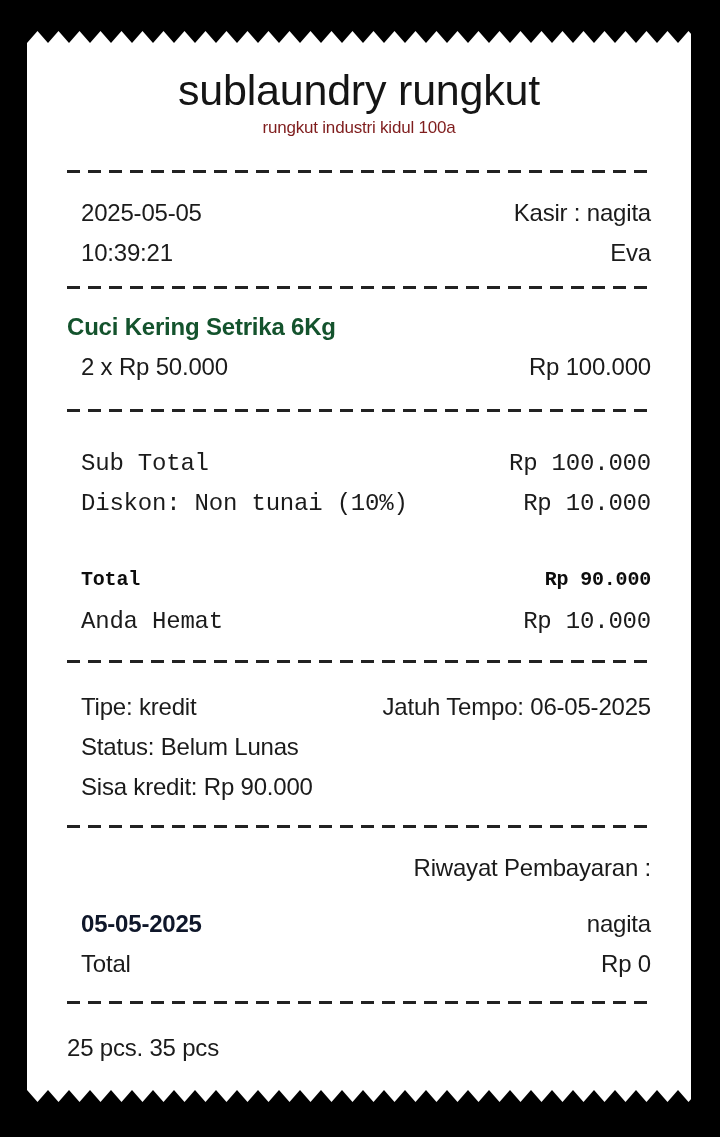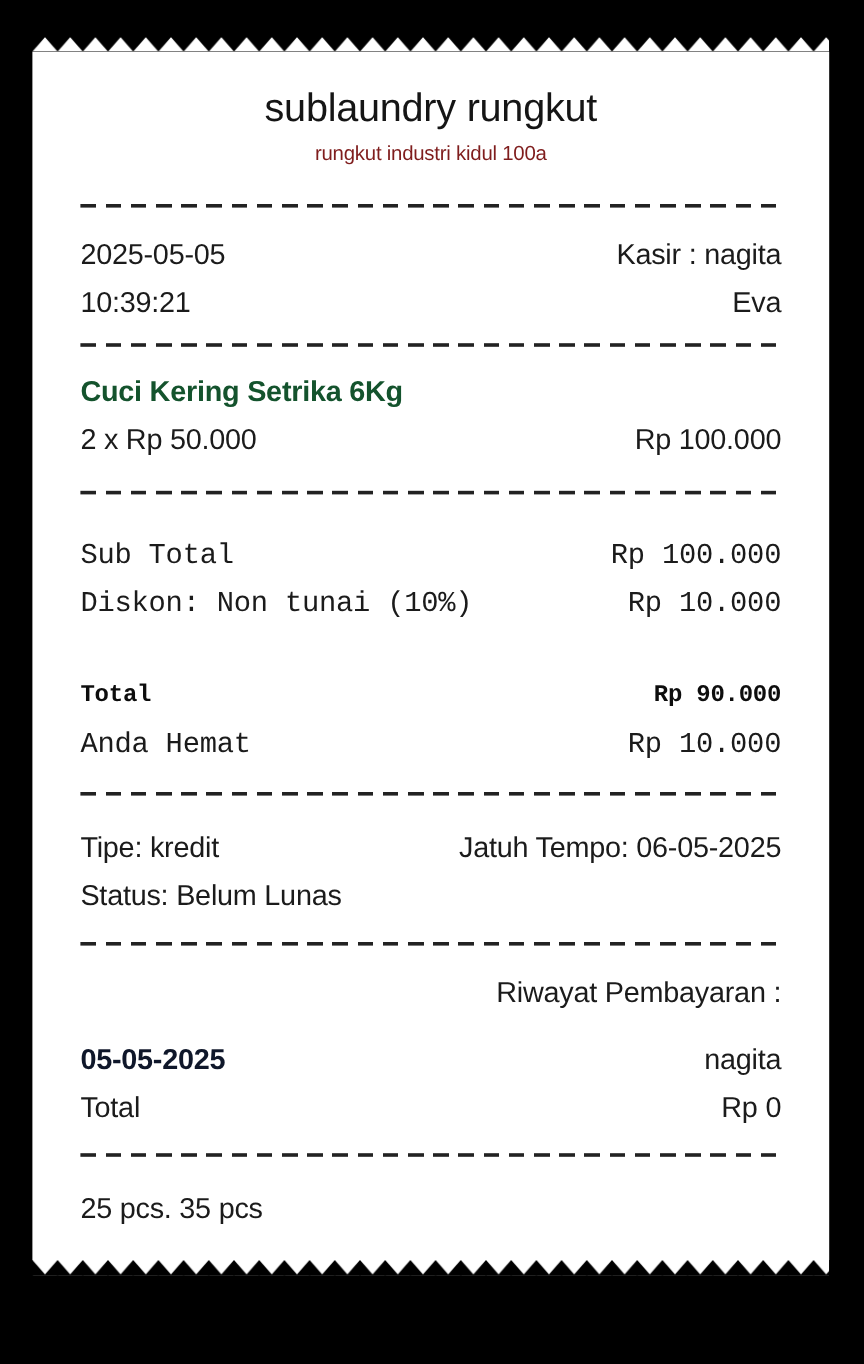--- a/index.html
+++ b/index.html
@@ -26,21 +26,21 @@
   .zz { display: block; }
   .paper {
     background: #fff;
     color: #1b1b1b;
     padding: 25px 40px 22px 40px;
     font-size: 24px;
     letter-spacing: -0.2px;
   }
   .store-name {
     text-align: center;
-    font-size: 33px;
+    font-size: 43px;
     line-height: 44px;
     color: #151515;
   }
   .store-address {
     text-align: center;
     font-size: 17px;
     line-height: 32px;
     color: #7f1d1d;
   }
   .sep {
@@ -51,20 +51,21 @@
   .sep.s2 { margin-top: 13px; }
   .sep.s3 { margin-top: 22px; }
   .sep.s4 { margin-top: 18px; }
   .sep.s5 { margin-top: 18px; }
   .sep.s6 { margin-top: 17px; }
   .row {
     display: flex;
     justify-content: space-between;
     align-items: flex-end;
     line-height: 40px;
+    margin-left: 14px;
   }
   .meta-block { margin-top: 20px; }
   .item-block { margin-top: 18px; }
   .item-name {
     font-weight: bold;
     line-height: 40px;
     color: #14532d;
   }
   .summary-block { margin-top: 32px; font-family: Liberation Mono, monospace; }
   .total-row {
@@ -155,20 +156,23 @@
       <div class="sep s4"></div>
 
       <div class="credit-block">
         <div class="row">
           <span>Tipe: kredit</span>
           <span>Jatuh Tempo: 06-05-2025</span>
         </div>
         <div class="row">
           <span>Status: Belum Lunas</span>
         </div>
+        <div class="row">
+          <span>Sisa kredit: Rp 90.000</span>
+        </div>
       </div>
 
       <div class="sep s5"></div>
 
       <div class="history-title">Riwayat Pembayaran :</div>
 
       <div class="history-entry">
         <div class="row">
           <span class="bold-left">05-05-2025</span>
           <span>nagita</span>

